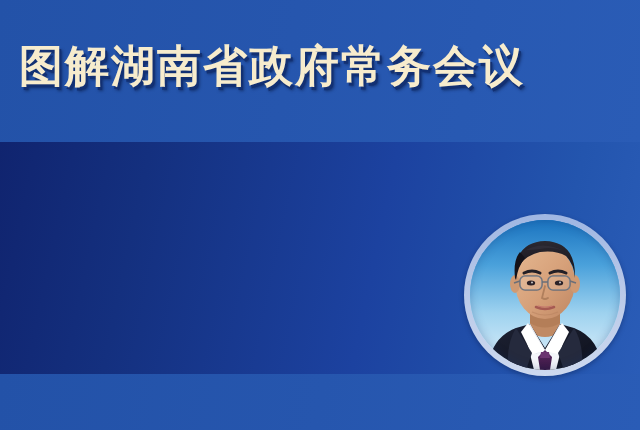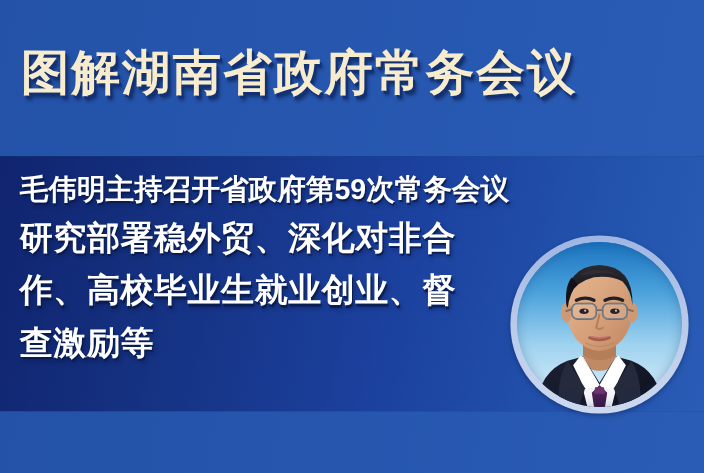--- a/index.html
+++ b/index.html
@@ -9,21 +9,21 @@
   }
   body {
     font-family: "Liberation Sans", "DejaVu Sans", sans-serif;
   }
 
   #poster {
     position: relative;
     width: 640px;
     height: 430px;
     overflow: hidden;
-    background: #0c4a6e;
+    background: #8b5cf6;
   }
 
   
   .header-band {
     position: absolute;
     left: 0;
     top: 0;
     width: 640px;
     height: 142px;
     background: linear-gradient(100deg, #2352a8 0%, #2656ae 45%, #2a5cb6 100%);
@@ -139,26 +139,20 @@
 <div id="poster">
 
   <div class="header-band"></div>
 
   <div class="poster-title">图解湖南省政府常务会议</div>
 
   <div class="main-band"></div>
 
   <div class="footer-band"></div>
 
-  <div class="headline-block">
-    <div class="headline-line lead">毛伟明主持召开省政府第59次常务会议</div>
-    <div class="headline-line body">研究部署稳外贸、深化对非合</div>
-    <div class="headline-line body">作、高校毕业生就业创业、督</div>
-    <div class="headline-line body">查激励等</div>
-  </div>
 
   <div class="portrait-wrap">
     <div class="portrait-ring"></div>
     <div class="portrait-clip">
       <svg class="portrait-photo" viewBox="0 0 150 150">
         <defs>
           <linearGradient id="bgGrad" x1="0" y1="0" x2="0" y2="1">
             <stop offset="0%" stop-color="#1b74c0"></stop>
             <stop offset="30%" stop-color="#4aa1db"></stop>
             <stop offset="62%" stop-color="#9ed2ef"></stop>

